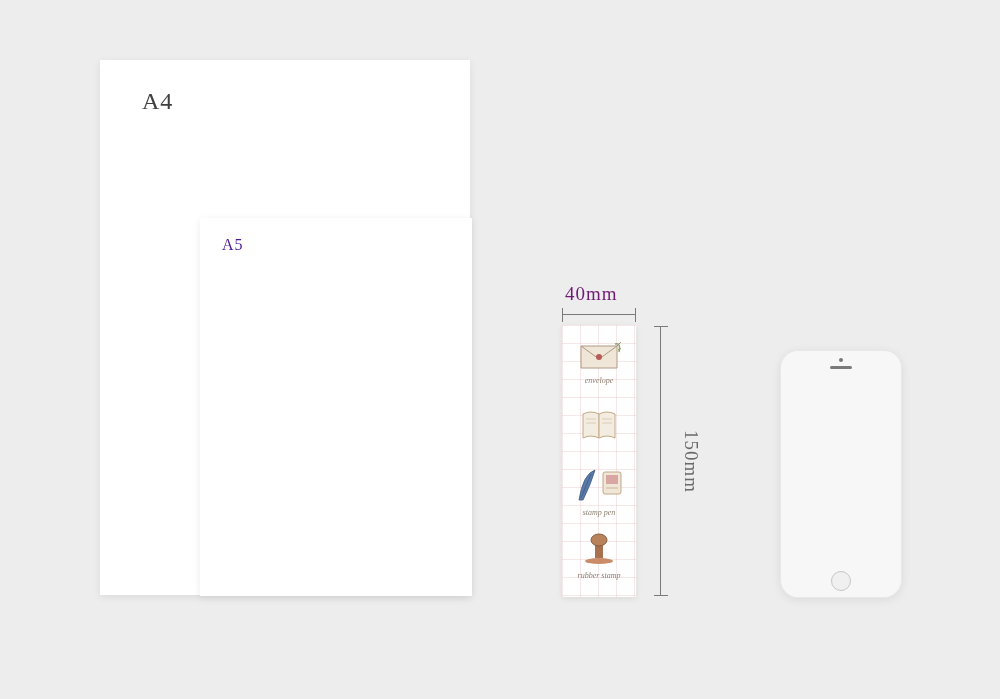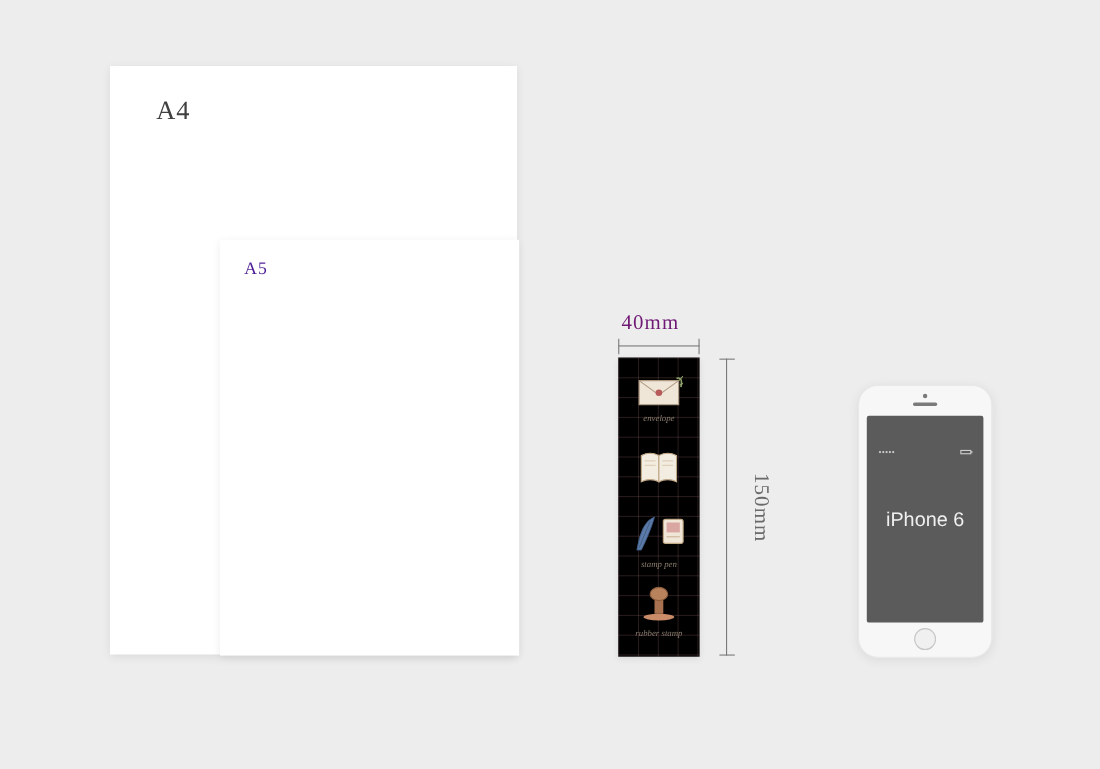--- a/index.html
+++ b/index.html
@@ -52,21 +52,21 @@
       letter-spacing: 1px;
     }
 
     
     .bookmark {
       position: absolute;
       left: 562px;
       top: 325px;
       width: 74px;
       height: 272px;
-      background: #000000;
+      background: #ffffff;
       box-shadow: 0 2px 6px rgba(0,0,0,0.08);
     }
     .bm-grid {
       position: absolute;
       inset: 0;
       background-image:
         linear-gradient(to right, rgba(210,140,140,0.2) 1px, transparent 1px),
         linear-gradient(to bottom, rgba(210,140,140,0.2) 1px, transparent 1px);
       background-size: 18px 18px;
     }
@@ -309,27 +309,14 @@
 <div class="dim-height-bar">
   <div class="vline"></div>
   <div class="tick t"></div>
   <div class="tick b"></div>
 </div>
 <span class="dim-height-label">150mm</span>
 
 <div class="phone">
   <div class="cam"></div>
   <div class="earpiece"></div>
-  <div class="screen">
-    <div class="status">
-      <div class="dots">
-          <span></span>
-          <span></span>
-          <span></span>
-          <span></span>
-          <span></span>
-        </div>
-      <div class="bat"></div>
-    </div>
-    <span class="label">iPhone 6</span>
-  </div>
   <div class="home"></div>
 </div>
 
 </body></html>

